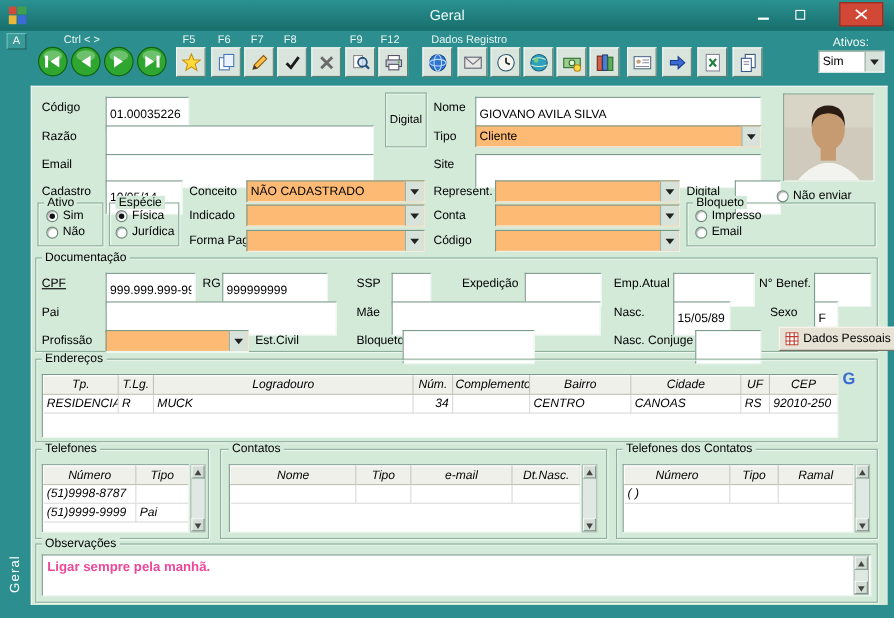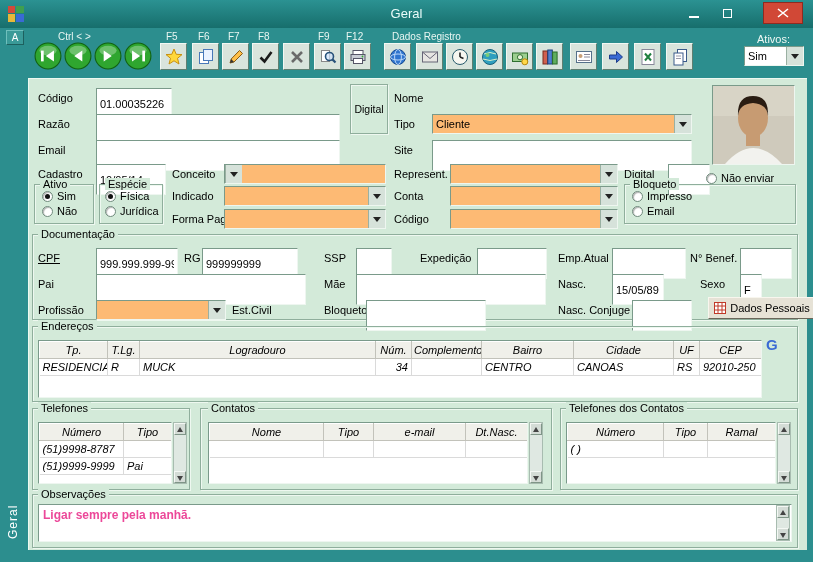--- a/index.html
+++ b/index.html
@@ -258,20 +258,21 @@
 
   <div class="panel"></div>
   <span class="vtab">Geral</span>
 
   <span class="lbl" style="left:38px;top:92px">Código</span>
   <input class="tbx" style="left: 96px; top: 88px; width: 76px;" value="01.00035226">
   <div class="digital">
       <span>Digital</span>
     </div>
   <span class="lbl" style="left:394px;top:92px">Nome</span>
+  <input class="tbx" style="left: 432px; top: 88px; width: 260px;" value="GIOVANO AVILA SILVA">
   <span class="photo">
     <svg width="81" height="78" viewBox="0 0 81 78">
         <rect width="81" height="78" fill="#cfcabc"></rect>
         <rect width="81" height="30" fill="#d8d4c6"></rect>
         <path d="M12 78 Q40 46 69 78 Z" fill="#f2f2ee"></path>
         <ellipse cx="40" cy="32" rx="15" ry="19" fill="#c79b72"></ellipse>
         <path d="M25 30 Q24 10 40 10 Q56 10 55 30 Q54 18 40 17 Q26 18 25 30 Z" fill="#2a1c12"></path>
         <rect x="33" y="48" width="14" height="12" fill="#c79b72"></rect>
       </svg>
   </span>
@@ -286,20 +287,21 @@
 
   <span class="lbl" style="left:38px;top:144px">Email</span>
   <input class="tbx" style="left: 96px; top: 140px; width: 244px;">
   <span class="lbl" style="left:394px;top:144px">Site</span>
   <input class="tbx" style="left: 432px; top: 140px; width: 260px;">
 
   <span class="lbl" style="left:38px;top:168px">Cadastro</span>
   <input class="tbx" style="left: 96px; top: 164px; width: 70px;" value="10/05/14">
   <span class="lbl" style="left:172px;top:168px">Conceito</span>
   <div class="combo" style="left:224px;top:164px;width:162px">
+    <span class="cval">NÃO CADASTRADO</span>
     <span class="cbtn"></span>
   </div>
   <span class="lbl" style="left:394px;top:168px">Represent.</span>
   <div class="combo" style="left:450px;top:164px;width:168px">
     <span class="cval"></span>
     <span class="cbtn"></span>
   </div>
   <span class="lbl" style="left:624px;top:168px">Digital</span>
   <input class="tbx" style="left: 668px; top: 164px; width: 42px;">
 

